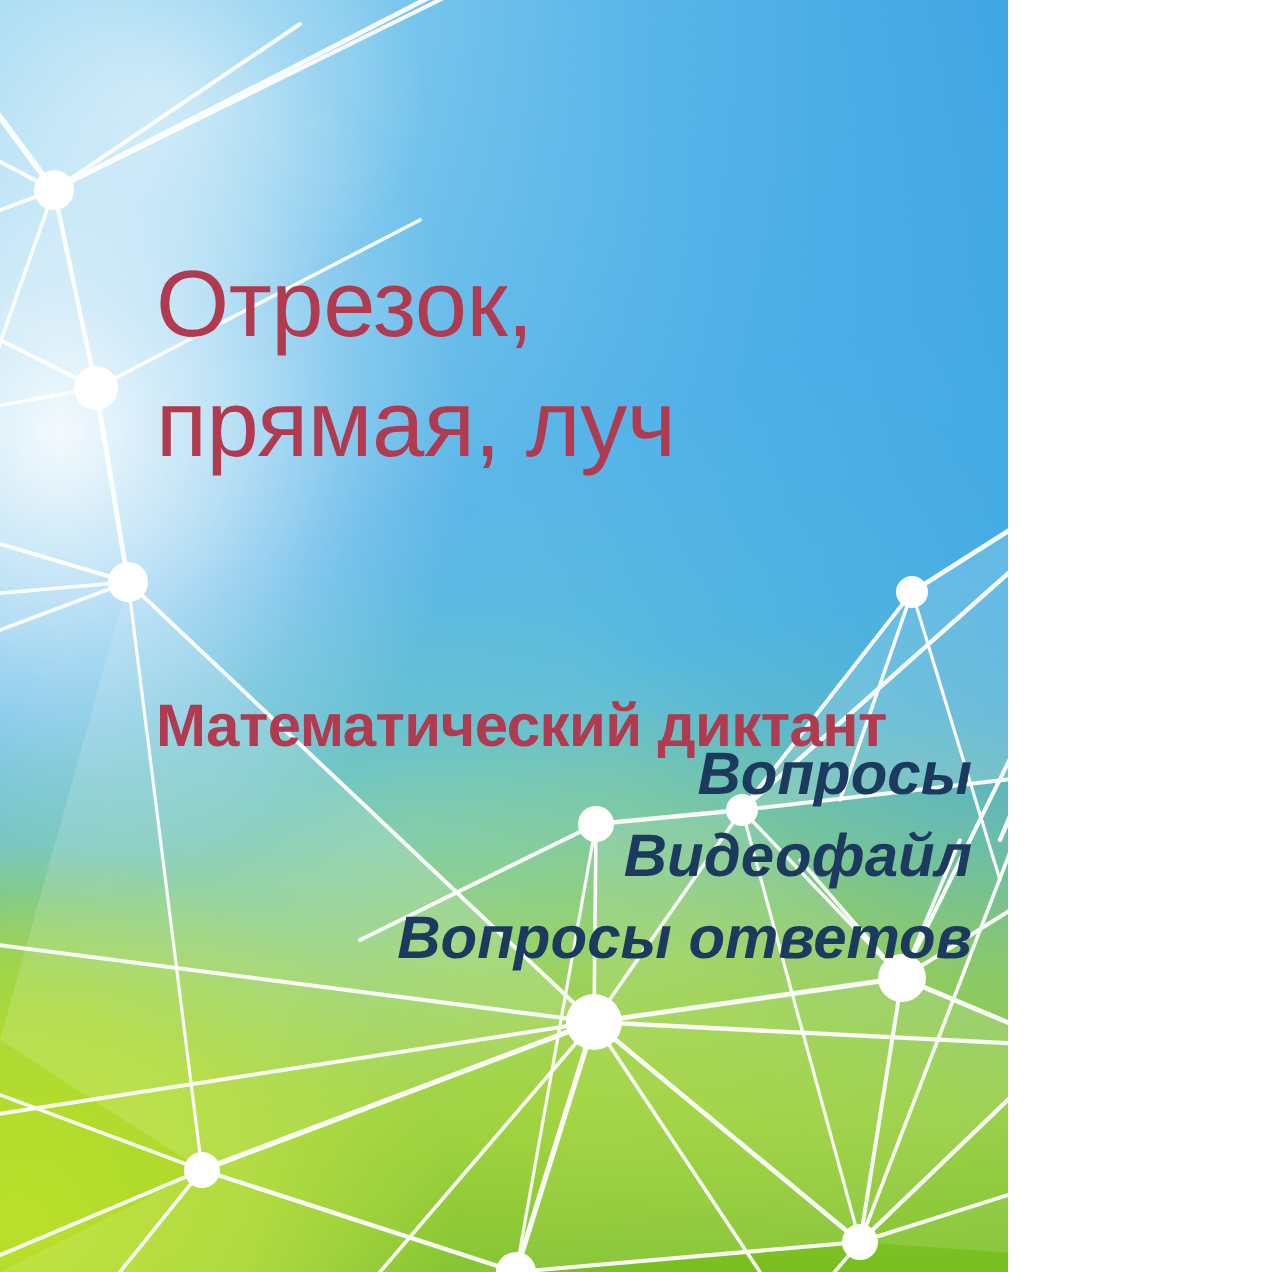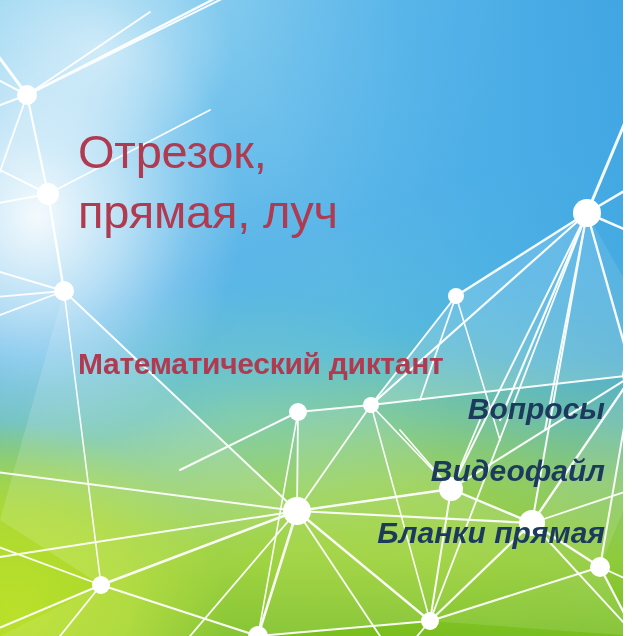--- a/index.html
+++ b/index.html
@@ -6,21 +6,21 @@
     margin: 0;
     padding: 0;
     background: #ffffff;
   }
   body {
     font-family: "Liberation Sans", sans-serif;
   }
 
   #poster {
     position: relative;
-    width: 623px;
+    width: 504px;
     height: 636px;
     overflow: hidden;
     background: #6fc2e8;
   }
 
   
   .bg-layer {
     position: absolute;
     inset: 0;
     pointer-events: none;
@@ -127,21 +127,20 @@
     top: 368px;
     text-align: right;
   }
   .link-item {
     font-size: 30px;
     font-weight: bold;
     font-style: italic;
     color: #1b3a5e;
     line-height: 1.36;
     white-space: nowrap;
-    margin-top: 21px;
   }
 </style>
 </head>
 <body>
 
 <div id="poster">
 
   <div class="bg-layer bg-base"></div>
   <div class="bg-layer bg-blue-right"></div>
   <div class="bg-layer bg-green-bottom"></div>
@@ -284,17 +283,17 @@
 
     <div class="title">Отрезок,
 прямая, луч</div>
 
     <div class="subtitle">Математический диктант</div>
 
 
     <div class="links">
       <div class="link-item">Вопросы</div>
       <div class="link-item">Видеофайл</div>
-      <div class="link-item">Бланки прямая</div>
+      <div class="link-item">Вопросы ответов</div>
     </div>
 
   </div>
 </div>
 
 </body></html>

